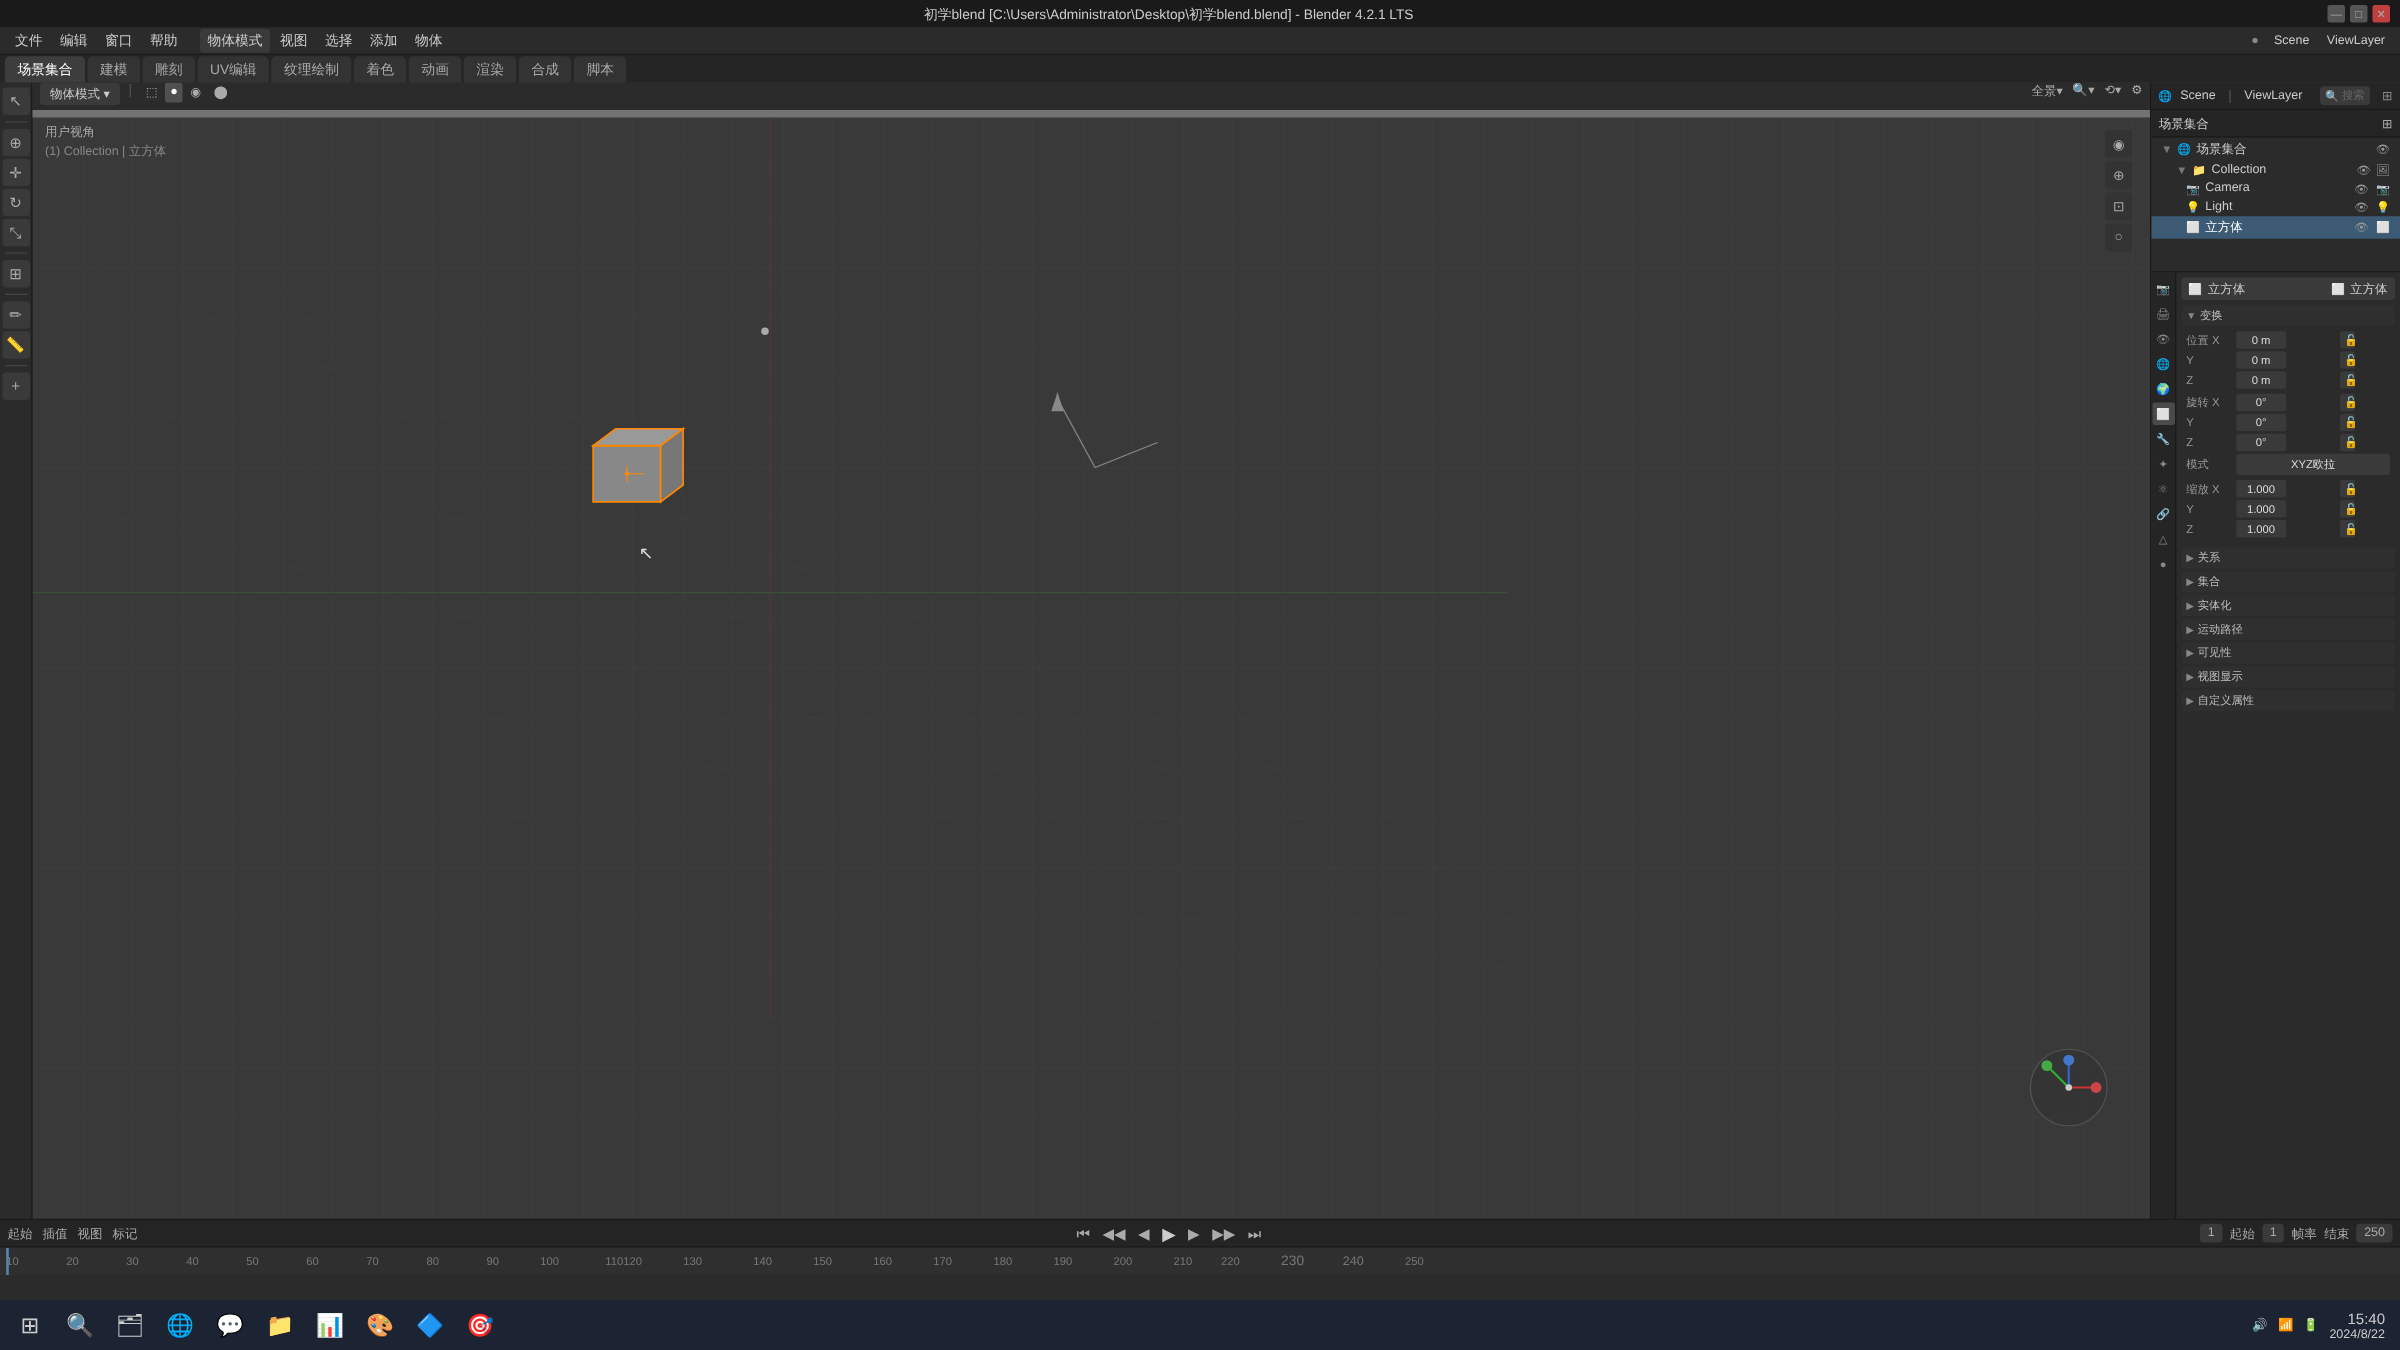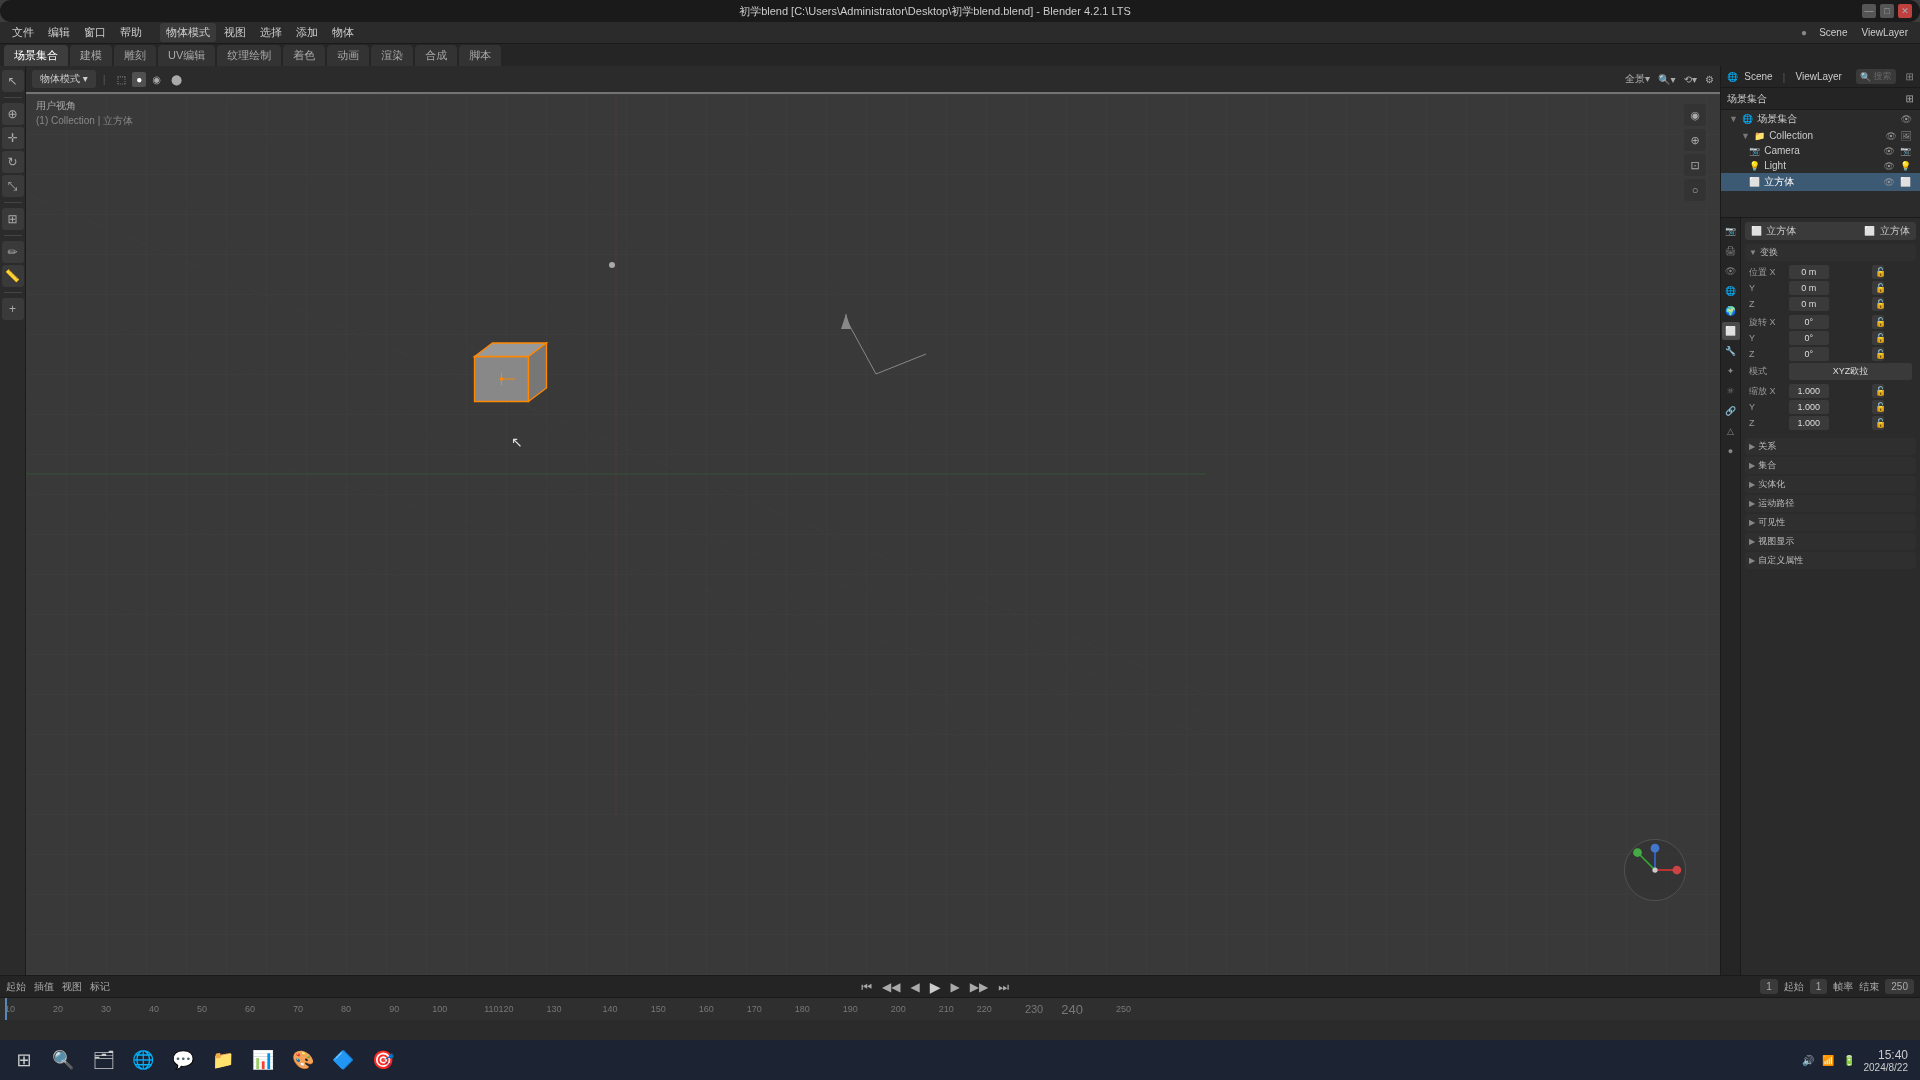--- a/index.html
+++ b/index.html
@@ -19,21 +19,20 @@
       position: absolute;
       top: 0; left: 0; right: 0;
       height: 22px;
       background: #1a1a1a;
       display: flex;
       align-items: center;
       padding: 0 8px;
       z-index: 100;
       color: #aaa;
       font-size: 11px;
-      border-radius: 11px;
     }
     #titlebar .title-text {
       flex: 1;
       text-align: center;
       font-size: 11px;
       color: #ccc;
     }
     #titlebar .win-controls {
       display: flex;
       gap: 4px;
@@ -469,25 +468,25 @@
 
     
     #header-mode {
       position: absolute;
       top: 66px;
       left: 26px;
       right: 200px;
       height: 28px;
       background: #2b2b2b;
       display: flex;
-      align-items: center;
+      align-items: flex-start;
       padding: 0 6px;
       gap: 4px;
       z-index: 95;
-      border-bottom: 2px solid #737373;
+      border-bottom: 6px solid #737373;
     }
   </style>
 </head>
 <body>
 
 <div id="titlebar">
   <span class="title-text">初学blend [C:\Users\Administrator\Desktop\初学blend.blend] - Blender 4.2.1 LTS</span>
   <div class="win-controls">
     <div class="win-btn">—</div>
     <div class="win-btn">□</div>
@@ -902,21 +901,21 @@
           <span style="font-size:9px;color:#777;margin-left:41px;text-align:right;">140</span>
           <span style="font-size:9px;color:#777;margin-left:33px;">150</span>
           <span style="font-size:9px;color:#777;margin-left:33px;">160</span>
           <span style="font-size:9px;color:#777;margin-left:33px;">170</span>
           <span style="font-size:9px;color:#777;margin-left:33px;">180</span>
           <span style="font-size:9px;color:#777;margin-left:33px;">190</span>
           <span style="font-size:9px;color:#777;margin-left:33px;text-align:right;">200</span>
           <span style="font-size:9px;color:#777;margin-left:33px;">210</span>
           <span style="font-size:9px;color:#777;margin-left:23px;">220</span>
           <span style="font-size:11px;color:#777;margin-left:33px;">230</span>
-          <span style="font-size:13px;color:#777;margin-left:18px;">240</span>
+          <span style="font-size:10px;color:#777;margin-left:31px;">240</span>
           <span style="font-size:9px;color:#777;margin-left:33px;">250</span>
         </div>
       </div>
     </div>
   </div>
 </div>
 
 <div id="taskbar">
   <div class="task-item">⊞</div>
   <div class="task-item">🔍</div>

